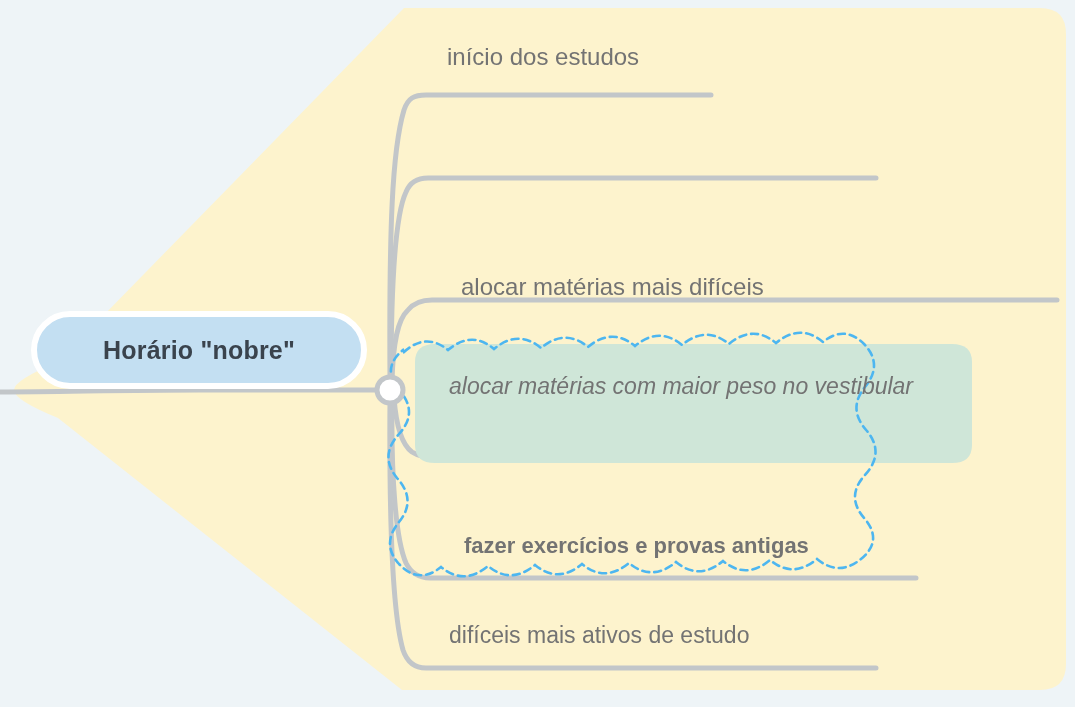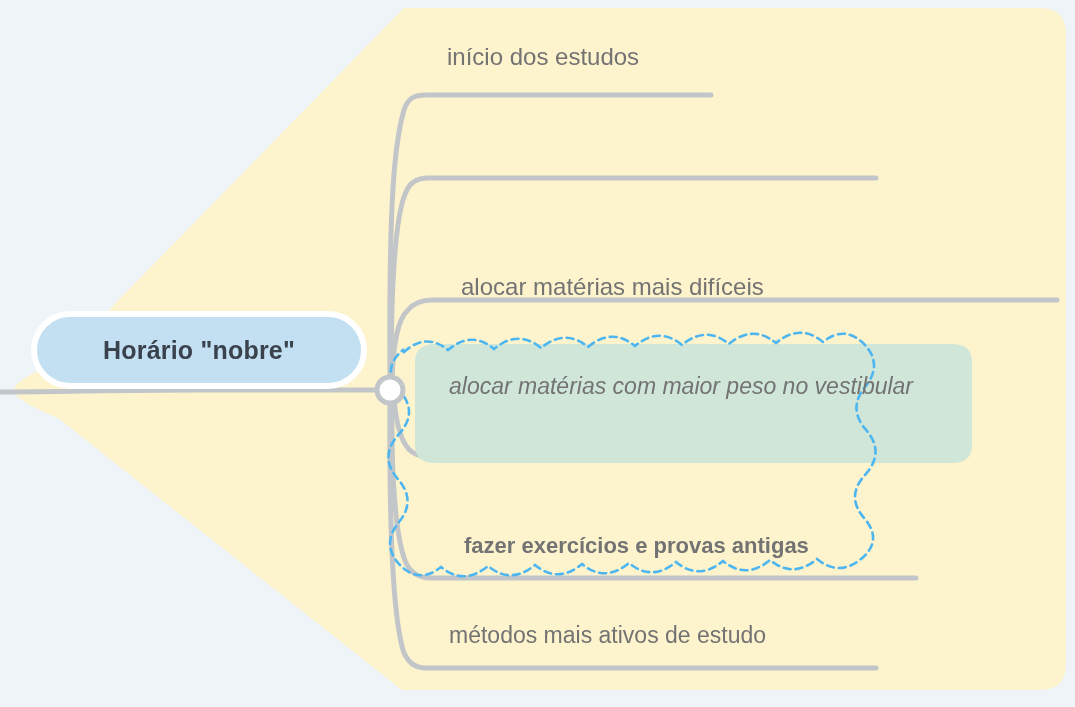--- a/index.html
+++ b/index.html
@@ -145,15 +145,15 @@
 
   <div class="node-label child-1">início dos estudos</div>
 
 
   <div class="node-label child-3">alocar matérias mais difíceis</div>
 
   <div class="node-label child-4">alocar matérias com maior peso no vestibular</div>
 
   <div class="node-label child-5">fazer exercícios e provas antigas</div>
 
-  <div class="node-label child-6">métodos mais ativos de estudo</div>
+  <div class="node-label child-6">difíceis mais ativos de estudo</div>
 
 </div>
 
 </body></html>

